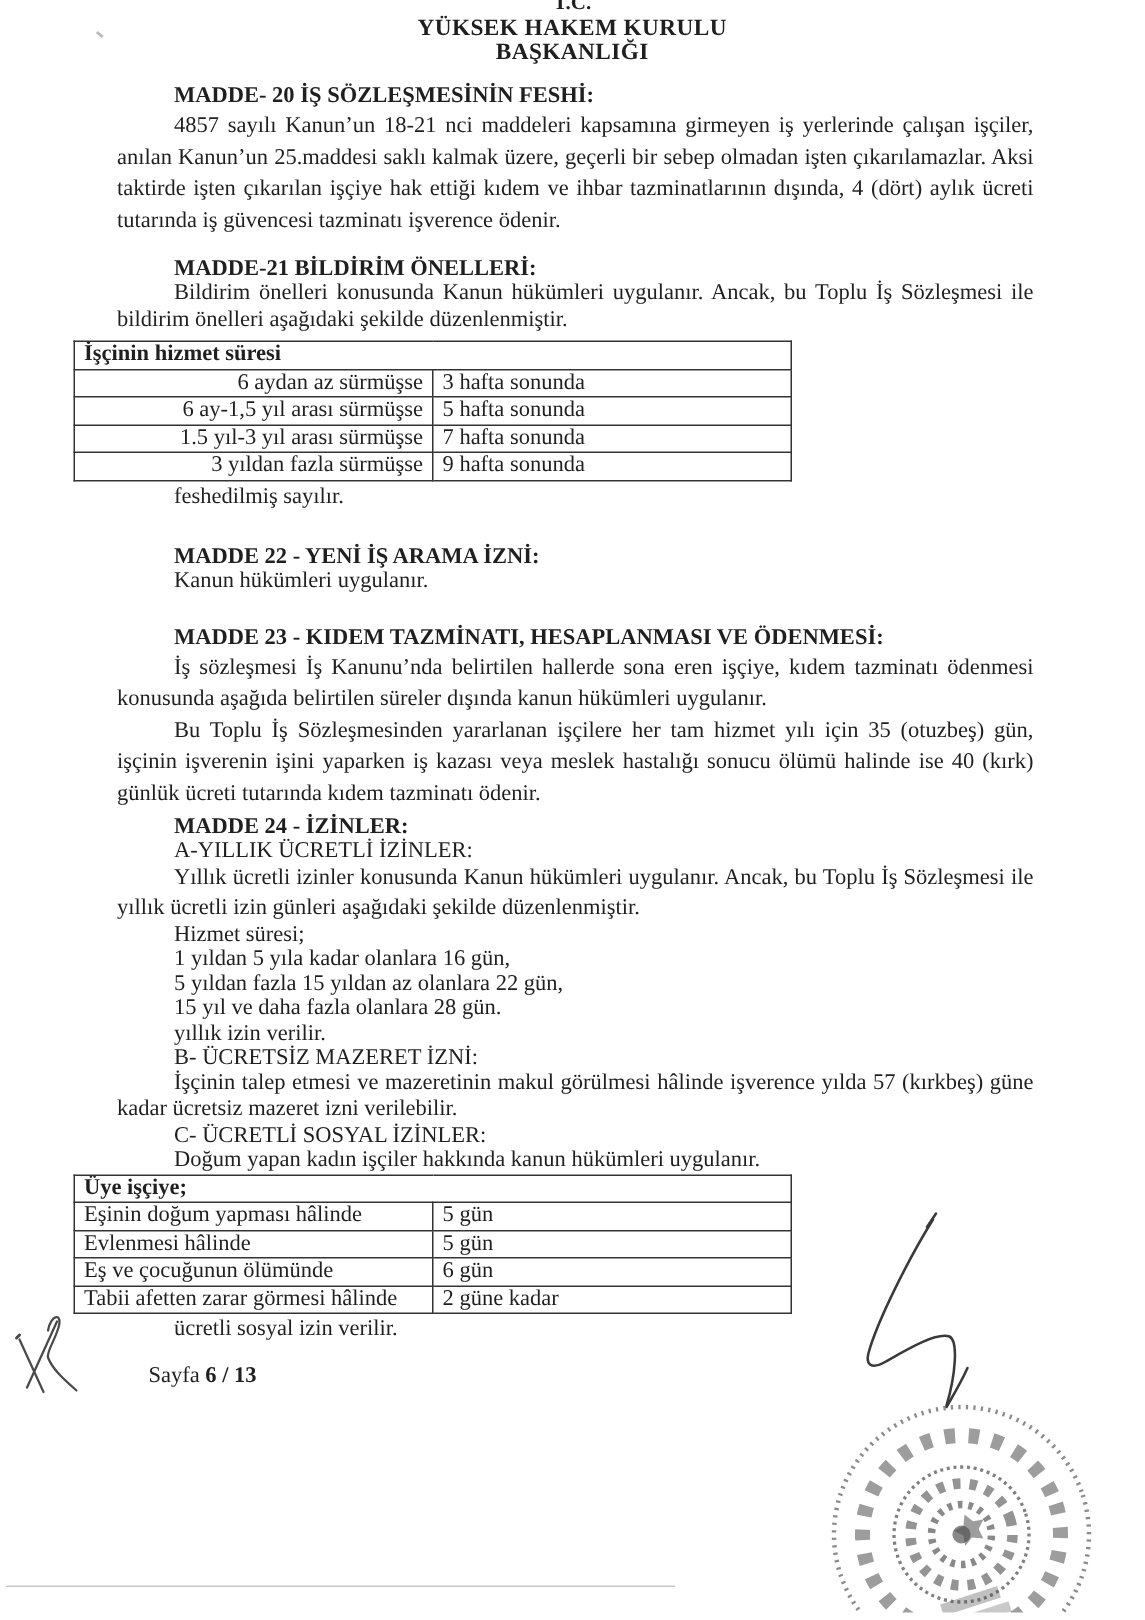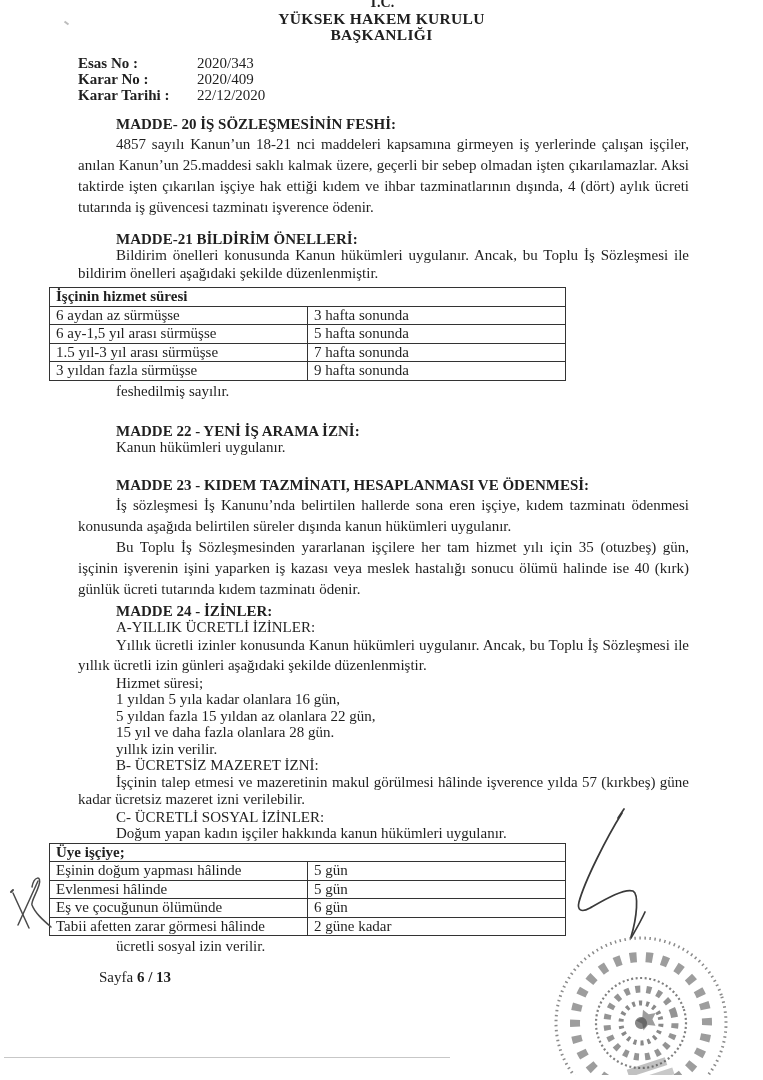--- a/index.html
+++ b/index.html
@@ -26,24 +26,24 @@
   .j21{text-align:justify;text-indent:38px;line-height:21px;}
   .j20{text-align:justify;text-indent:38px;line-height:20px;}
   .j17{text-align:justify;text-indent:38px;line-height:17.5px;}
   .ln{text-indent:38px;line-height:16.5px;}
   .mt13{margin-top:13px;}
   .mt14{margin-top:24px;}
   .mt21{margin-top:21px;}
   .mt2{margin-top:2px;}
   .mt3{margin-top:3px;}
   
-  table.t{border-collapse:collapse;margin:5px 0 0 49px;width:517px;font-size:15px;table-layout:fixed;}
+  table.t{border-collapse:collapse;margin:5px 0 0 49px;width:479px;font-size:15px;table-layout:fixed;}
   table.t td{border:1px solid #333333;padding:1px 6px;line-height:15.5px;overflow:hidden;white-space:nowrap;}
   table.t td.th{font-weight:bold;}
-  table.t1 td.c1{width:53%;}
+  table.t1 td.c1{width:53%;text-align:right;}
   table.t2 td.c1{width:59%;}
   table.t2{margin-top:1px;}
   
   .footer{margin-top:14px;text-align:left;transform:translateX(21px);font-size:15px;line-height:17px;}
   .footer b{font-weight:bold;}
   
   .overlay{position:absolute;pointer-events:none;}
   .hairline{position:absolute;top:1062px;left:4px;width:446px;height:1px;background:#8f8f8f;opacity:.5;}
   .speck{position:absolute;left:64px;top:27px;width:5px;height:2px;background:#bdbdbd;transform:rotate(38deg);}
 </style>
@@ -51,34 +51,20 @@
 <body>
 
 <div class="page">
 
   <div class="letterhead">
     <div class="tc">T.C.</div>
     <div class="org">YÜKSEK HAKEM KURULU</div>
     <div class="org">BAŞKANLIĞI</div>
   </div>
 
-  <div class="meta">
-    <div class="meta-row">
-      <span class="meta-label">Esas No :</span>
-      <span class="meta-value">2020/343</span>
-    </div>
-    <div class="meta-row">
-      <span class="meta-label">Karar No :</span>
-      <span class="meta-value">2020/409</span>
-    </div>
-    <div class="meta-row">
-      <span class="meta-label">Karar Tarihi :</span>
-      <span class="meta-value">22/12/2020</span>
-    </div>
-  </div>
 
   <div class="content">
 
     <p class="h mt13">MADDE- 20 İŞ SÖZLEŞMESİNİN FESHİ:</p>
     <p class="j21 mt2">4857 sayılı Kanun’un 18-21 nci maddeleri kapsamına girmeyen iş yerlerinde çalışan işçiler, anılan Kanun’un 25.maddesi saklı kalmak üzere, geçerli bir sebep olmadan işten çıkarılamazlar. Aksi taktirde işten çıkarılan işçiye hak ettiği kıdem ve ihbar tazminatlarının dışında, 4 (dört) aylık ücreti tutarında iş güvencesi tazminatı işverence ödenir.</p>
 
     <p class="h mt13">MADDE-21 BİLDİRİM ÖNELLERİ:</p>
     <p class="j17">Bildirim önelleri konusunda Kanun hükümleri uygulanır. Ancak, bu Toplu İş Sözleşmesi ile bildirim önelleri aşağıdaki şekilde düzenlenmiştir.</p>
   </div>
 

